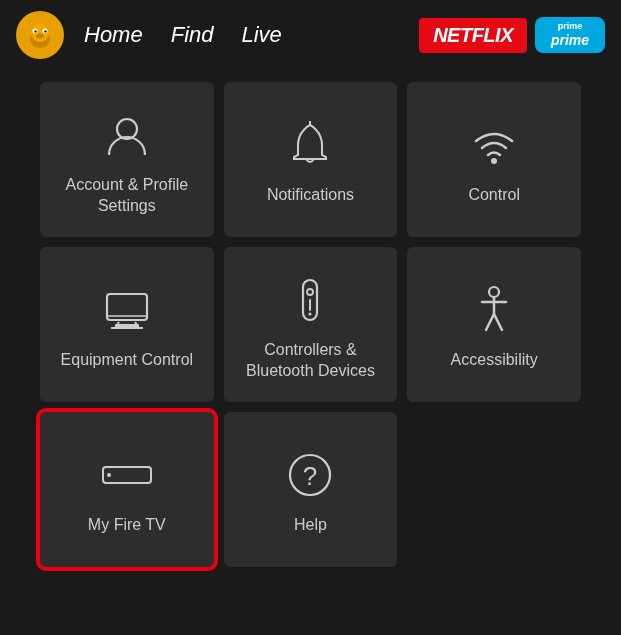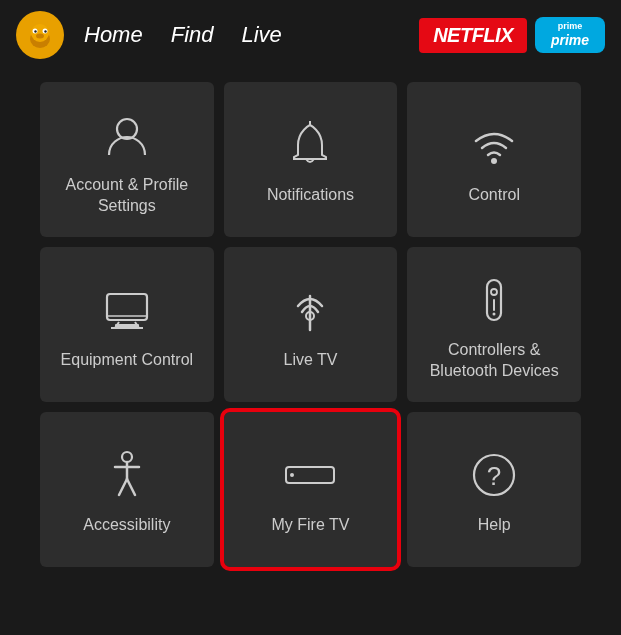--- a/index.html
+++ b/index.html
@@ -198,31 +198,20 @@
         <line x1="6" y1="32" x2="46" y2="32" stroke="#ccc" stroke-width="1.5"></line>
         <line x1="18" y1="38" x2="14" y2="44" stroke="#ccc" stroke-width="2"></line>
         <line x1="34" y1="38" x2="38" y2="44" stroke="#ccc" stroke-width="2"></line>
         <line x1="10" y1="44" x2="42" y2="44" stroke="#ccc" stroke-width="2"></line>
         <rect x="14" y="40" width="24" height="3" rx="1" fill="#ccc"></rect>
       </svg>
     </div>
     <span class="item-label">Equipment Control</span>
   </div>
 
-  <div class="grid-item">
-    <div class="item-icon">
-      <svg viewBox="0 0 52 52" fill="none" xmlns="http://www.w3.org/2000/svg">
-        <line x1="26" y1="12" x2="26" y2="46" stroke="#ccc" stroke-width="2.5" stroke-linecap="round"></line>
-        <path d="M14 22 Q26 8 38 22" stroke="#ccc" stroke-width="2.5" fill="none" stroke-linecap="round"></path>
-        <path d="M18 28 Q26 16 34 28" stroke="#ccc" stroke-width="2.5" fill="none" stroke-linecap="round"></path>
-        <circle cx="26" cy="32" r="4" stroke="#ccc" stroke-width="2" fill="none"></circle>
-      </svg>
-    </div>
-    <span class="item-label">Live TV</span>
-  </div>
 
   <div class="grid-item">
     <div class="item-icon">
       <svg viewBox="0 0 52 52" fill="none" xmlns="http://www.w3.org/2000/svg">
         <rect x="19" y="6" width="14" height="40" rx="7" stroke="#ccc" stroke-width="2.2" fill="none"></rect>
         <circle cx="26" cy="18" r="3" stroke="#ccc" stroke-width="1.8" fill="none"></circle>
         <line x1="26" y1="26" x2="26" y2="36" stroke="#ccc" stroke-width="2" stroke-linecap="round"></line>
         <circle cx="26" cy="40" r="1.5" fill="#ccc"></circle>
       </svg>
     </div>

